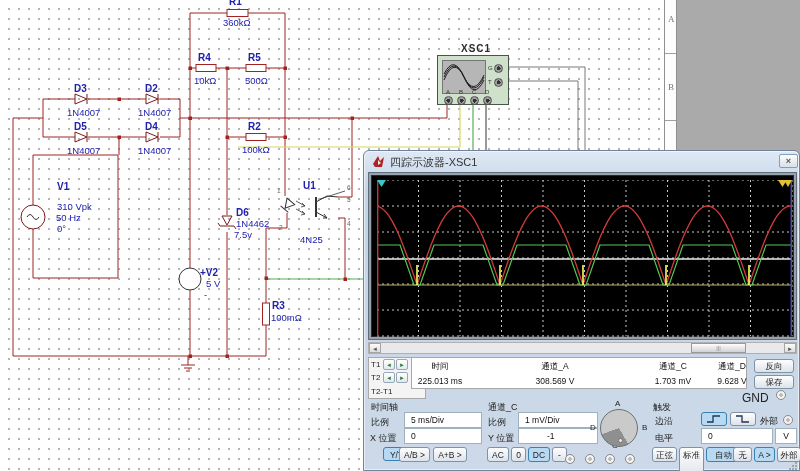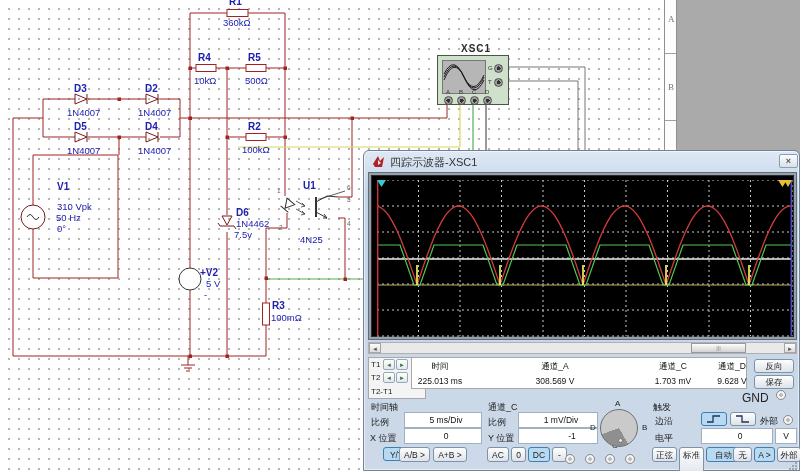--- a/index.html
+++ b/index.html
@@ -65,21 +65,21 @@
   .mval { font:8.5px "Liberation Sans",sans-serif; color:#111; margin-top:3px; }
 
   .btn { position:absolute; border:1px solid #7e92a8; border-radius:3px;
     background:linear-gradient(#fefefe,#dde3ea); font:8.5px "Liberation Sans",sans-serif;
     color:#222; text-align:center; cursor:pointer; }
   .btn.active { background:#b8d9f2; border-color:#3c7fb1; }
 
   .grp-title { position:absolute; font:9px "Liberation Sans",sans-serif; color:#222; }
   .flabel { position:absolute; font:9px "Liberation Sans",sans-serif; color:#222; }
   .ibox { position:absolute; background:#fff; border:1px solid #9fb0c0; font:8.5px "Liberation Sans",sans-serif;
-    color:#111; padding:2px 0 0 6px;text-align:center; }
+    color:#111; padding:2px 0 0 6px; }
   .radio { position:absolute; width:10px; height:10px; border-radius:50%; border:1px solid #8a8a8a;
     background:radial-gradient(circle,#bdbdbd 0 2px,#f2f2f2 2px); }
 
   .knob { left:236px; top:258px; width:38px; height:38px; border-radius:50%; border:1px solid #6f6f6f;
     background:conic-gradient(from 150deg,#8f8f8f 0 100deg,#cacaca 100deg 360deg); }
   .knob-dot { position:absolute; left:17px; top:28px; width:5px; height:5px; border-radius:50%; background:#e8e8e8; border:1px solid #777; }
   .knob-letter { position:absolute; font:8px "Liberation Sans",sans-serif; color:#222; }
 
   .grip { left:424px; top:310px; width:10px; height:10px;
     background:

